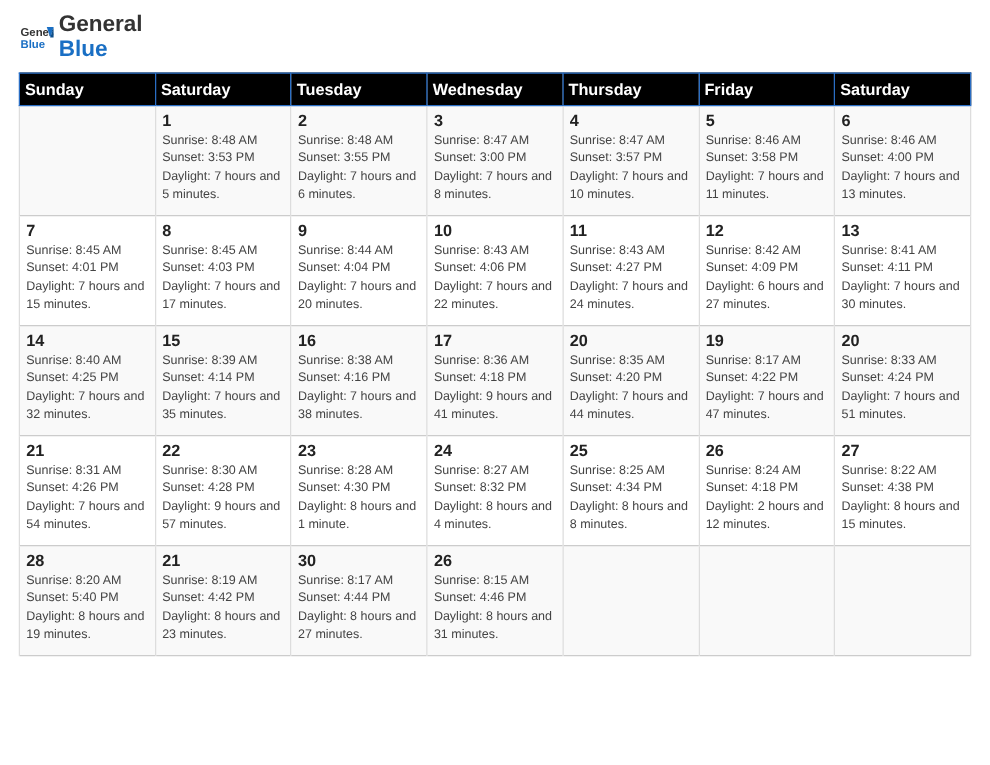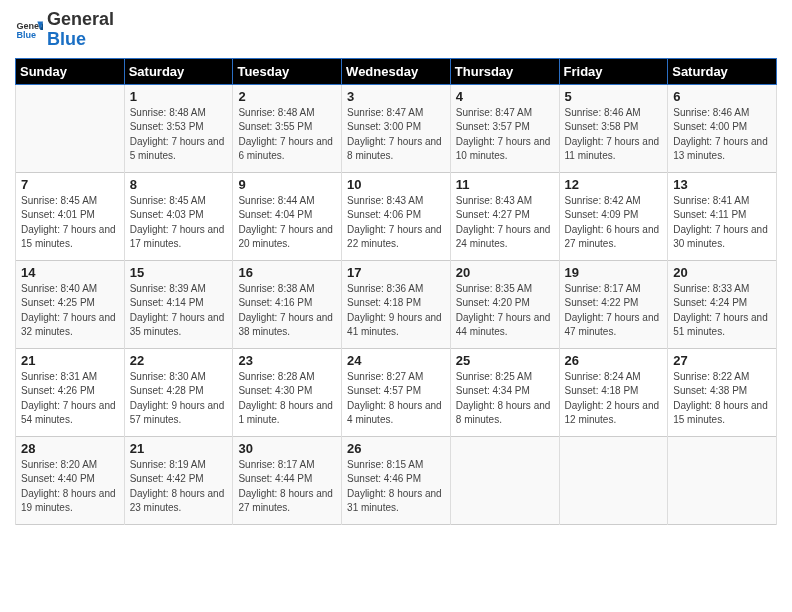--- a/index.html
+++ b/index.html
@@ -325,21 +325,21 @@
         <div class="day-info">
           <span>Sunrise: 8:28 AM</span><br>
           <span>Sunset: 4:30 PM</span><br>
           <span>Daylight: 8 hours and 1 minute.</span>
         </div>
       </td>
           <td>
         <span class="day-number">24</span>
         <div class="day-info">
           <span>Sunrise: 8:27 AM</span><br>
-          <span>Sunset: 4:57 PM</span><br>
+          <span>Sunset: 8:32 PM</span><br>
           <span>Daylight: 8 hours and 4 minutes.</span>
         </div>
       </td>
           <td>
         <span class="day-number">25</span>
         <div class="day-info">
           <span>Sunrise: 8:25 AM</span><br>
           <span>Sunset: 4:34 PM</span><br>
           <span>Daylight: 8 hours and 8 minutes.</span>
         </div>
@@ -359,21 +359,21 @@
           <span>Sunset: 4:38 PM</span><br>
           <span>Daylight: 8 hours and 15 minutes.</span>
         </div>
       </td>
         </tr>
         <tr>
           <td>
         <span class="day-number">28</span>
         <div class="day-info">
           <span>Sunrise: 8:20 AM</span><br>
-          <span>Sunset: 4:40 PM</span><br>
+          <span>Sunset: 5:40 PM</span><br>
           <span>Daylight: 8 hours and 19 minutes.</span>
         </div>
       </td>
           <td>
         <span class="day-number">21</span>
         <div class="day-info">
           <span>Sunrise: 8:19 AM</span><br>
           <span>Sunset: 4:42 PM</span><br>
           <span>Daylight: 8 hours and 23 minutes.</span>
         </div>

